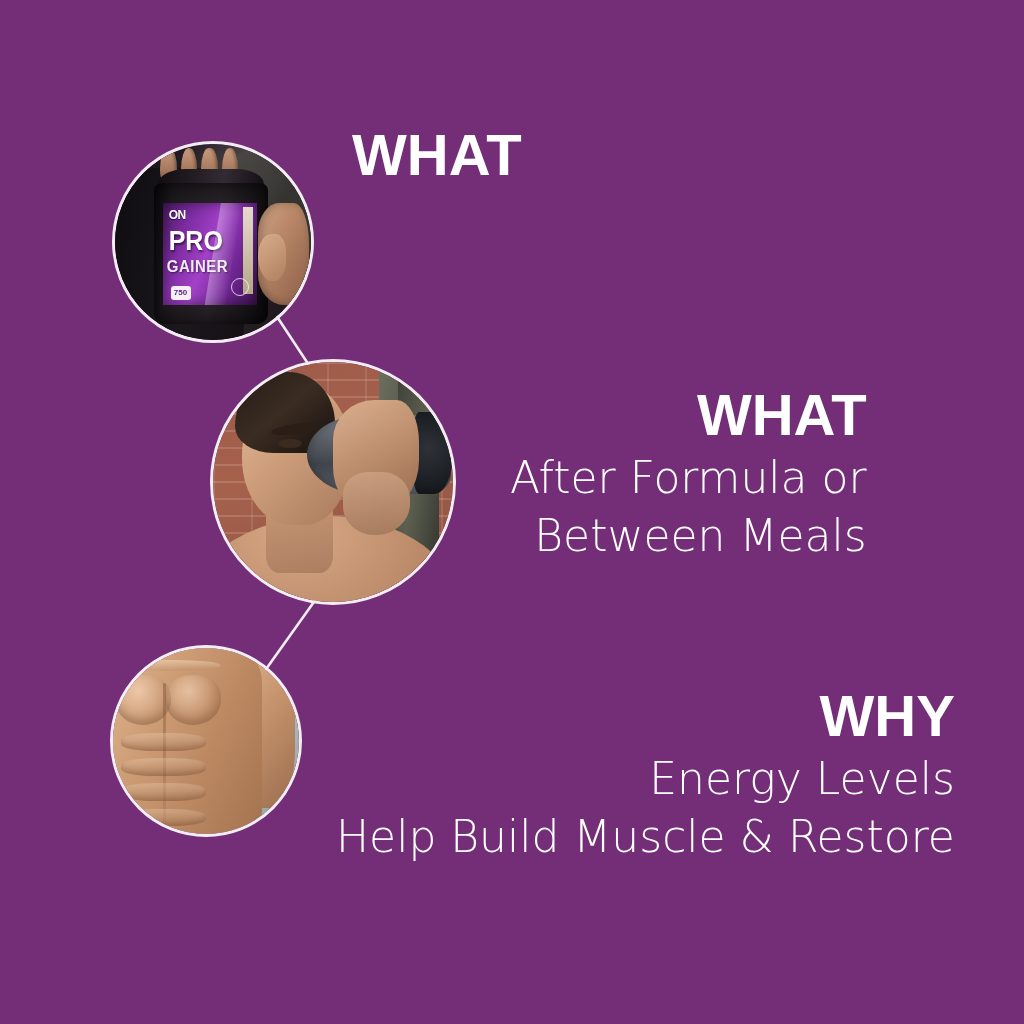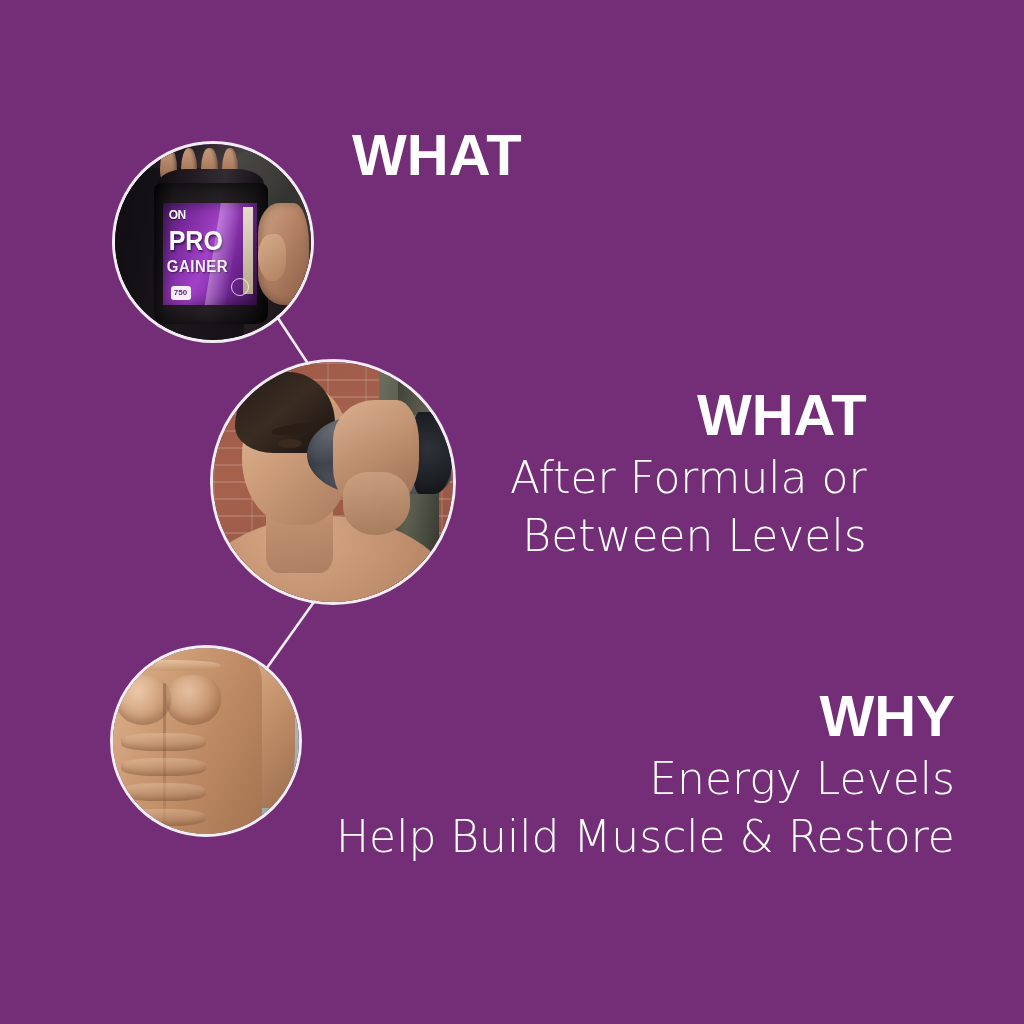--- a/index.html
+++ b/index.html
@@ -535,21 +535,21 @@
     </div>
   </div>
 
   <div class="text-block" id="text-what">
     <div class="heading">WHAT</div>
   </div>
 
   <div class="text-block" id="text-when">
     <div class="heading">WHAT</div>
     <div class="subhead">After Formula or</div>
-    <div class="subhead">Between Levels</div>
+    <div class="subhead">Between Meals</div>
   </div>
 
   <div class="text-block" id="text-why">
     <div class="heading">WHY</div>
     <div class="subhead">Energy Levels</div>
     <div class="subhead">Help Build Muscle &amp; Restore</div>
   </div>
 
 </div>
 

